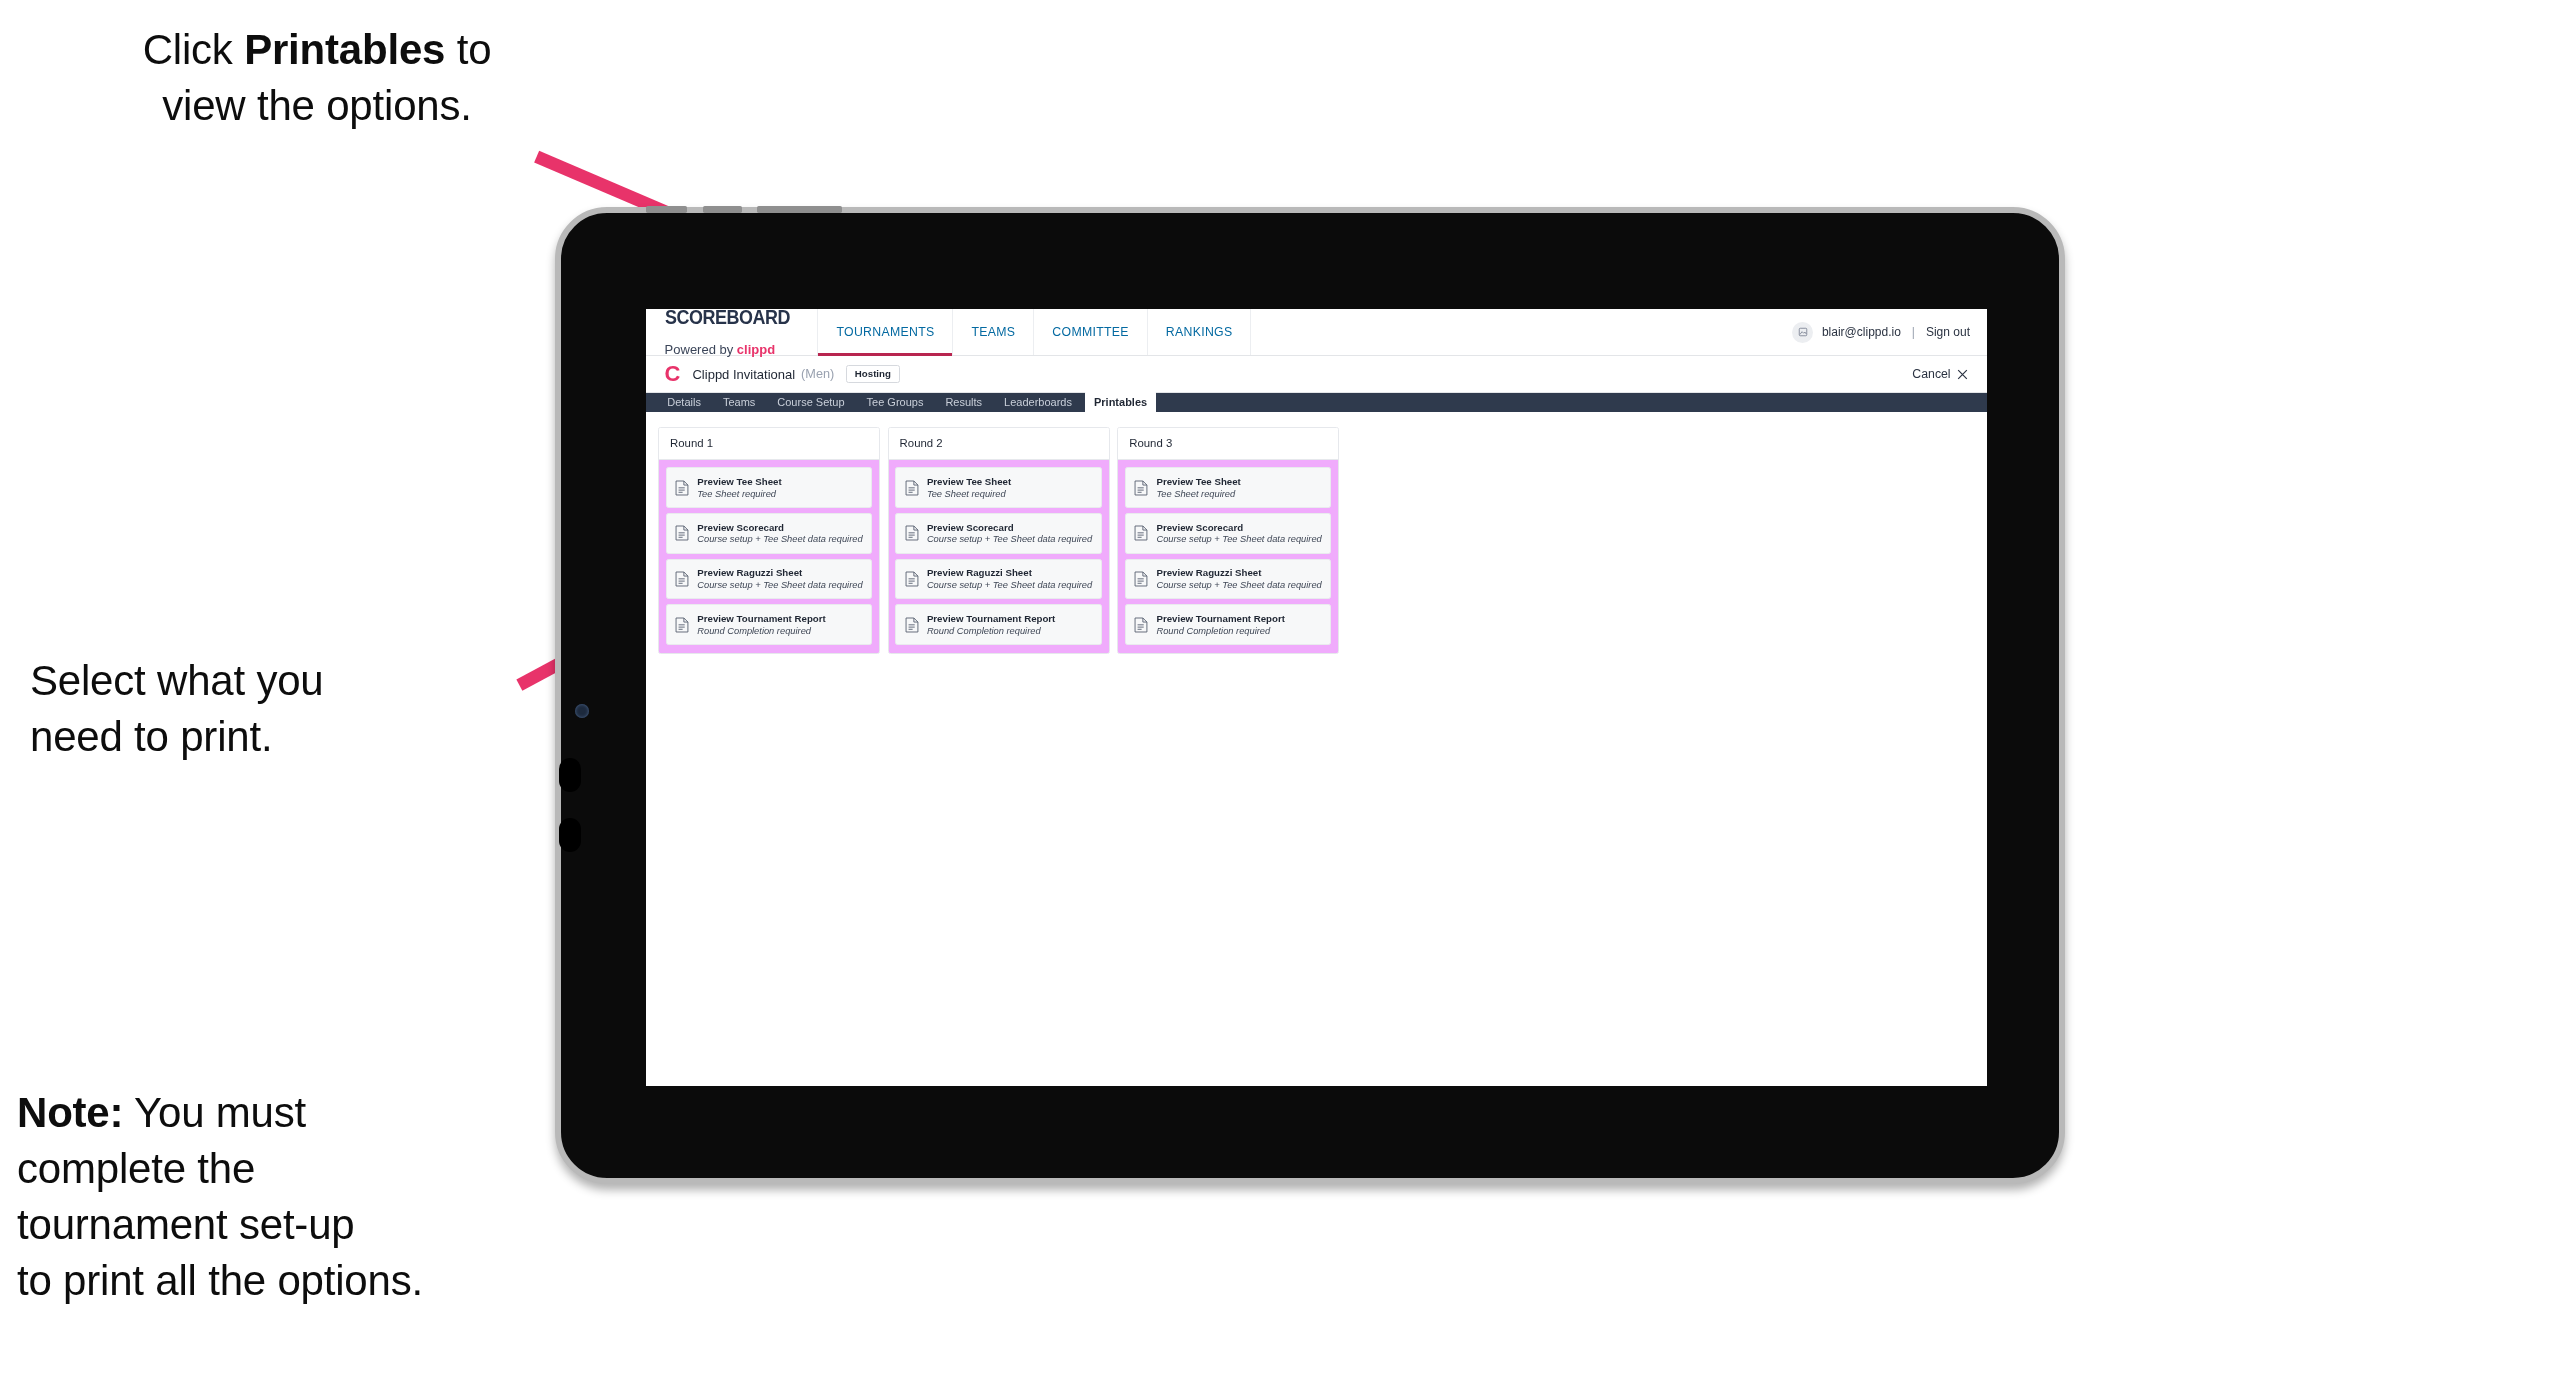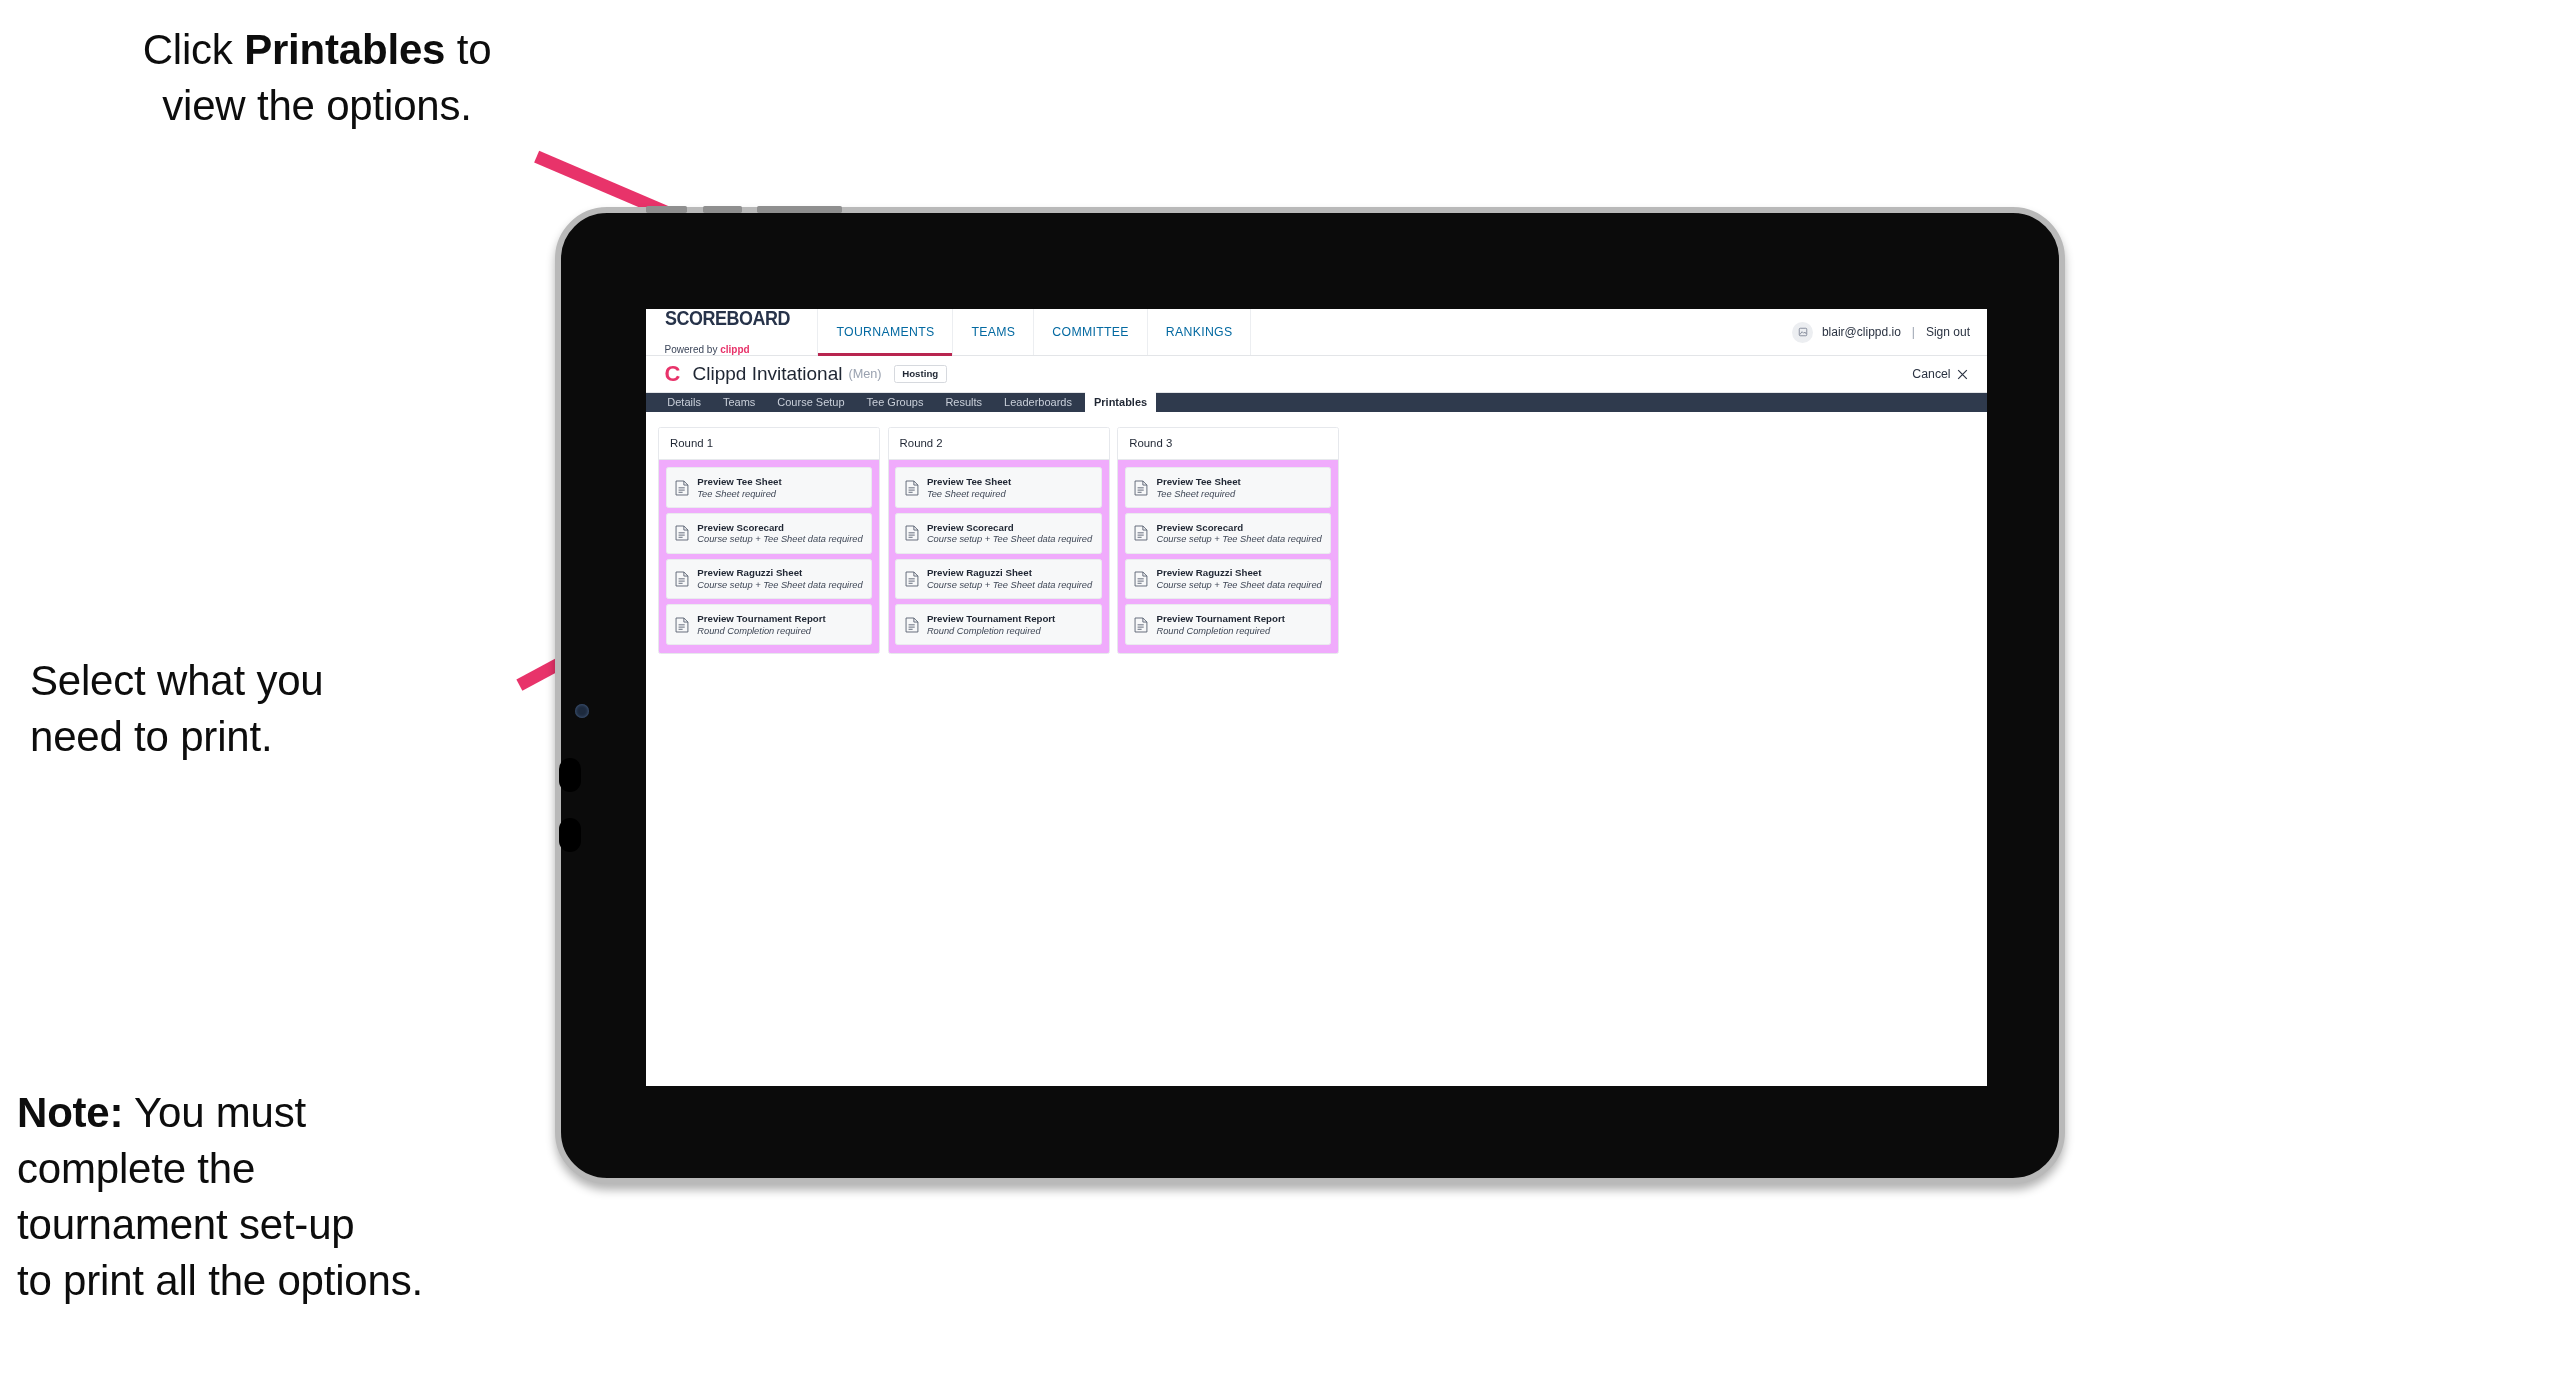--- a/index.html
+++ b/index.html
@@ -84,21 +84,21 @@
     padding: 0 17px 0 18.6px;
     min-width: 134px;
   }
   #brand-title {
     font-family: "Liberation Sans Narrow", "Liberation Sans", sans-serif;
     font-weight: 700; font-size: 19.5px; letter-spacing: -0.5px;
     color: #27334a; line-height: 1;
     transform: scaleX(0.92); transform-origin: left center;
   }
   #brand-sub {
-    font-size: 10px; color: #3b4559; margin-top: 16px; line-height: 1;
+    font-size: 13px; color: #3b4559; margin-top: 16px; line-height: 1;
     white-space: nowrap;
   }
   #brand-sub .pink { color: #e8336a; font-weight: 700; }
   .navitem {
     display: flex; align-items: center;
     padding: 0 18px;
     font-size: 12.3px; letter-spacing: 0.3px;
     color: #0369a1;
     border-left: 0.8px solid #eceef1;
     position: relative;
@@ -125,21 +125,21 @@
   #tbar {
     display: flex; align-items: center;
     height: 37px; padding: 0 18.6px;
     background: #fff; border-bottom: 0.8px solid #e3e5e8;
   }
   #tbar-logo {
     color: #e8336a; font-weight: 700; font-size: 22px;
     line-height: 1; margin-right: 12px;
     font-family: "Liberation Sans", sans-serif;
   }
-  #tbar-name { font-size: 19px; color: #1f2633; }
+  #tbar-name { font-size: 13px; color: #1f2633; }
   #tbar-gender { font-size: 12.7px; color: #9aa2b0; margin-left: 6px; }
   #tbar-badge {
     margin-left: 12px; padding: 3.4px 7.6px;
     border: 0.8px solid #d6d9de; border-radius: 2.5px;
     font-size: 9.7px; font-weight: 700; color: #1f2633; line-height: 1;
   }
   #tbar-spacer { flex: 1; }
   #cancel-btn {
     display: flex; align-items: center; gap: 6.8px;
     font-size: 12.3px; color: #2b3342; cursor: pointer;

